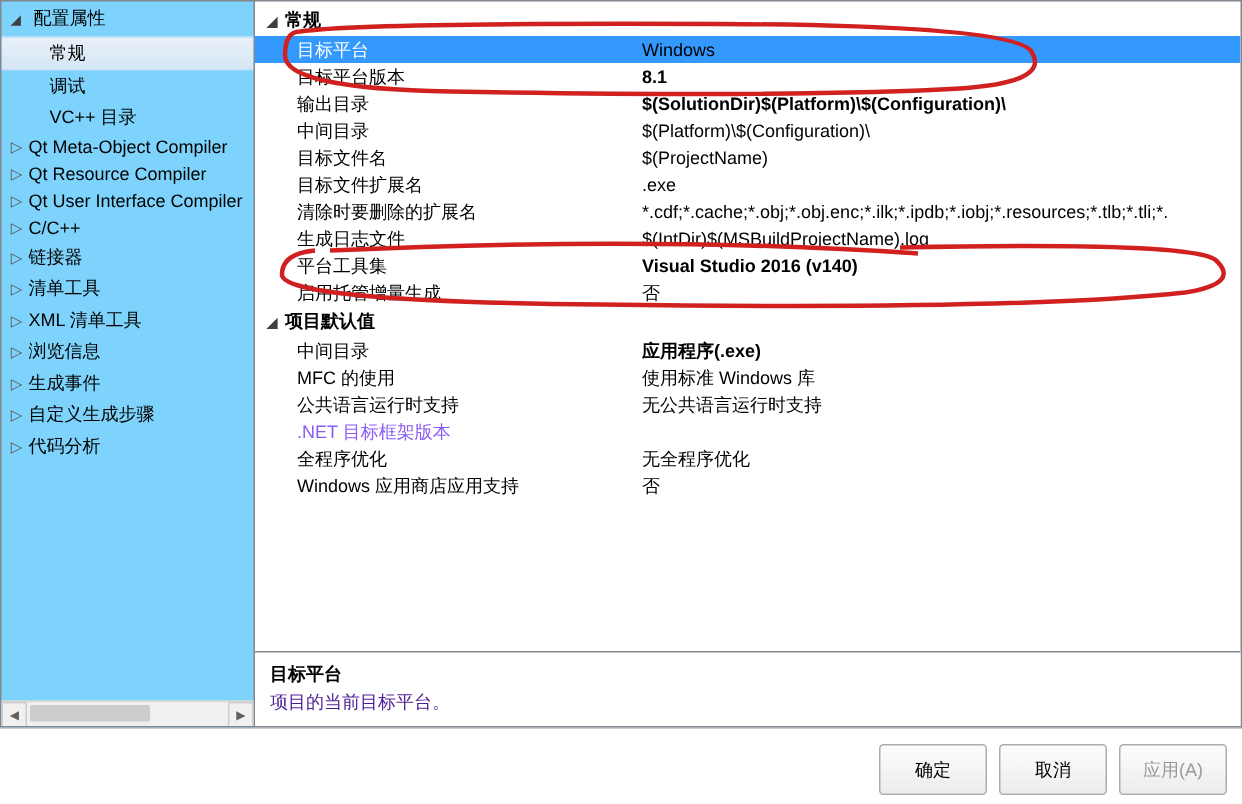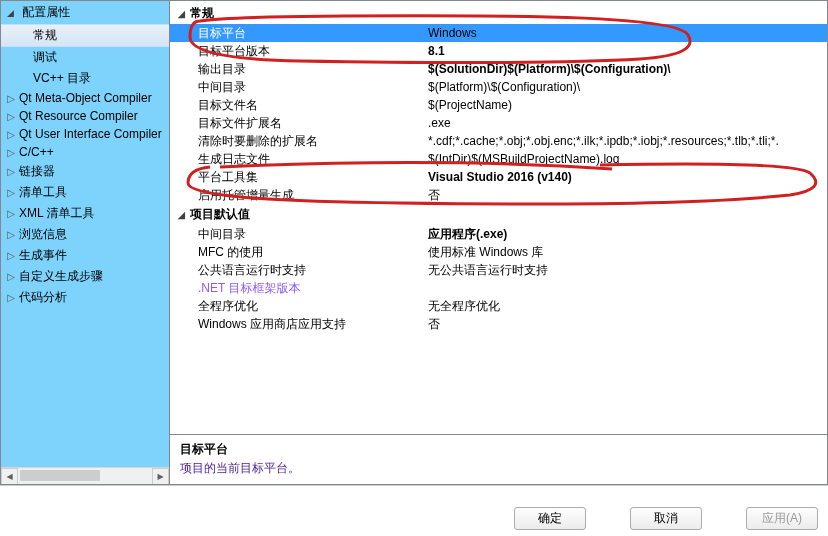--- a/index.html
+++ b/index.html
@@ -140,29 +140,28 @@
     
     .button-bar {
       position: absolute;
       bottom: 6px;
       right: 10px;
       display: flex;
       gap: 8px;
     }
     .btn {
       min-width: 72px;
-      height: 23px;
+      height: 34px;
       padding: 0 12px;
       border: 1px solid #acacac;
       border-radius: 3px;
       background: linear-gradient(#fdfdfd, #ececec);
       font-size: 12px;
       font-family: inherit;
       cursor: default;
-      margin-left: 36px;
     }
     .btn.disabled { color: #9a9a9a; }
 
     
     .annot {
       position: absolute;
       pointer-events: none;
       z-index: 50;
     }
     .annot svg { overflow: visible; }

